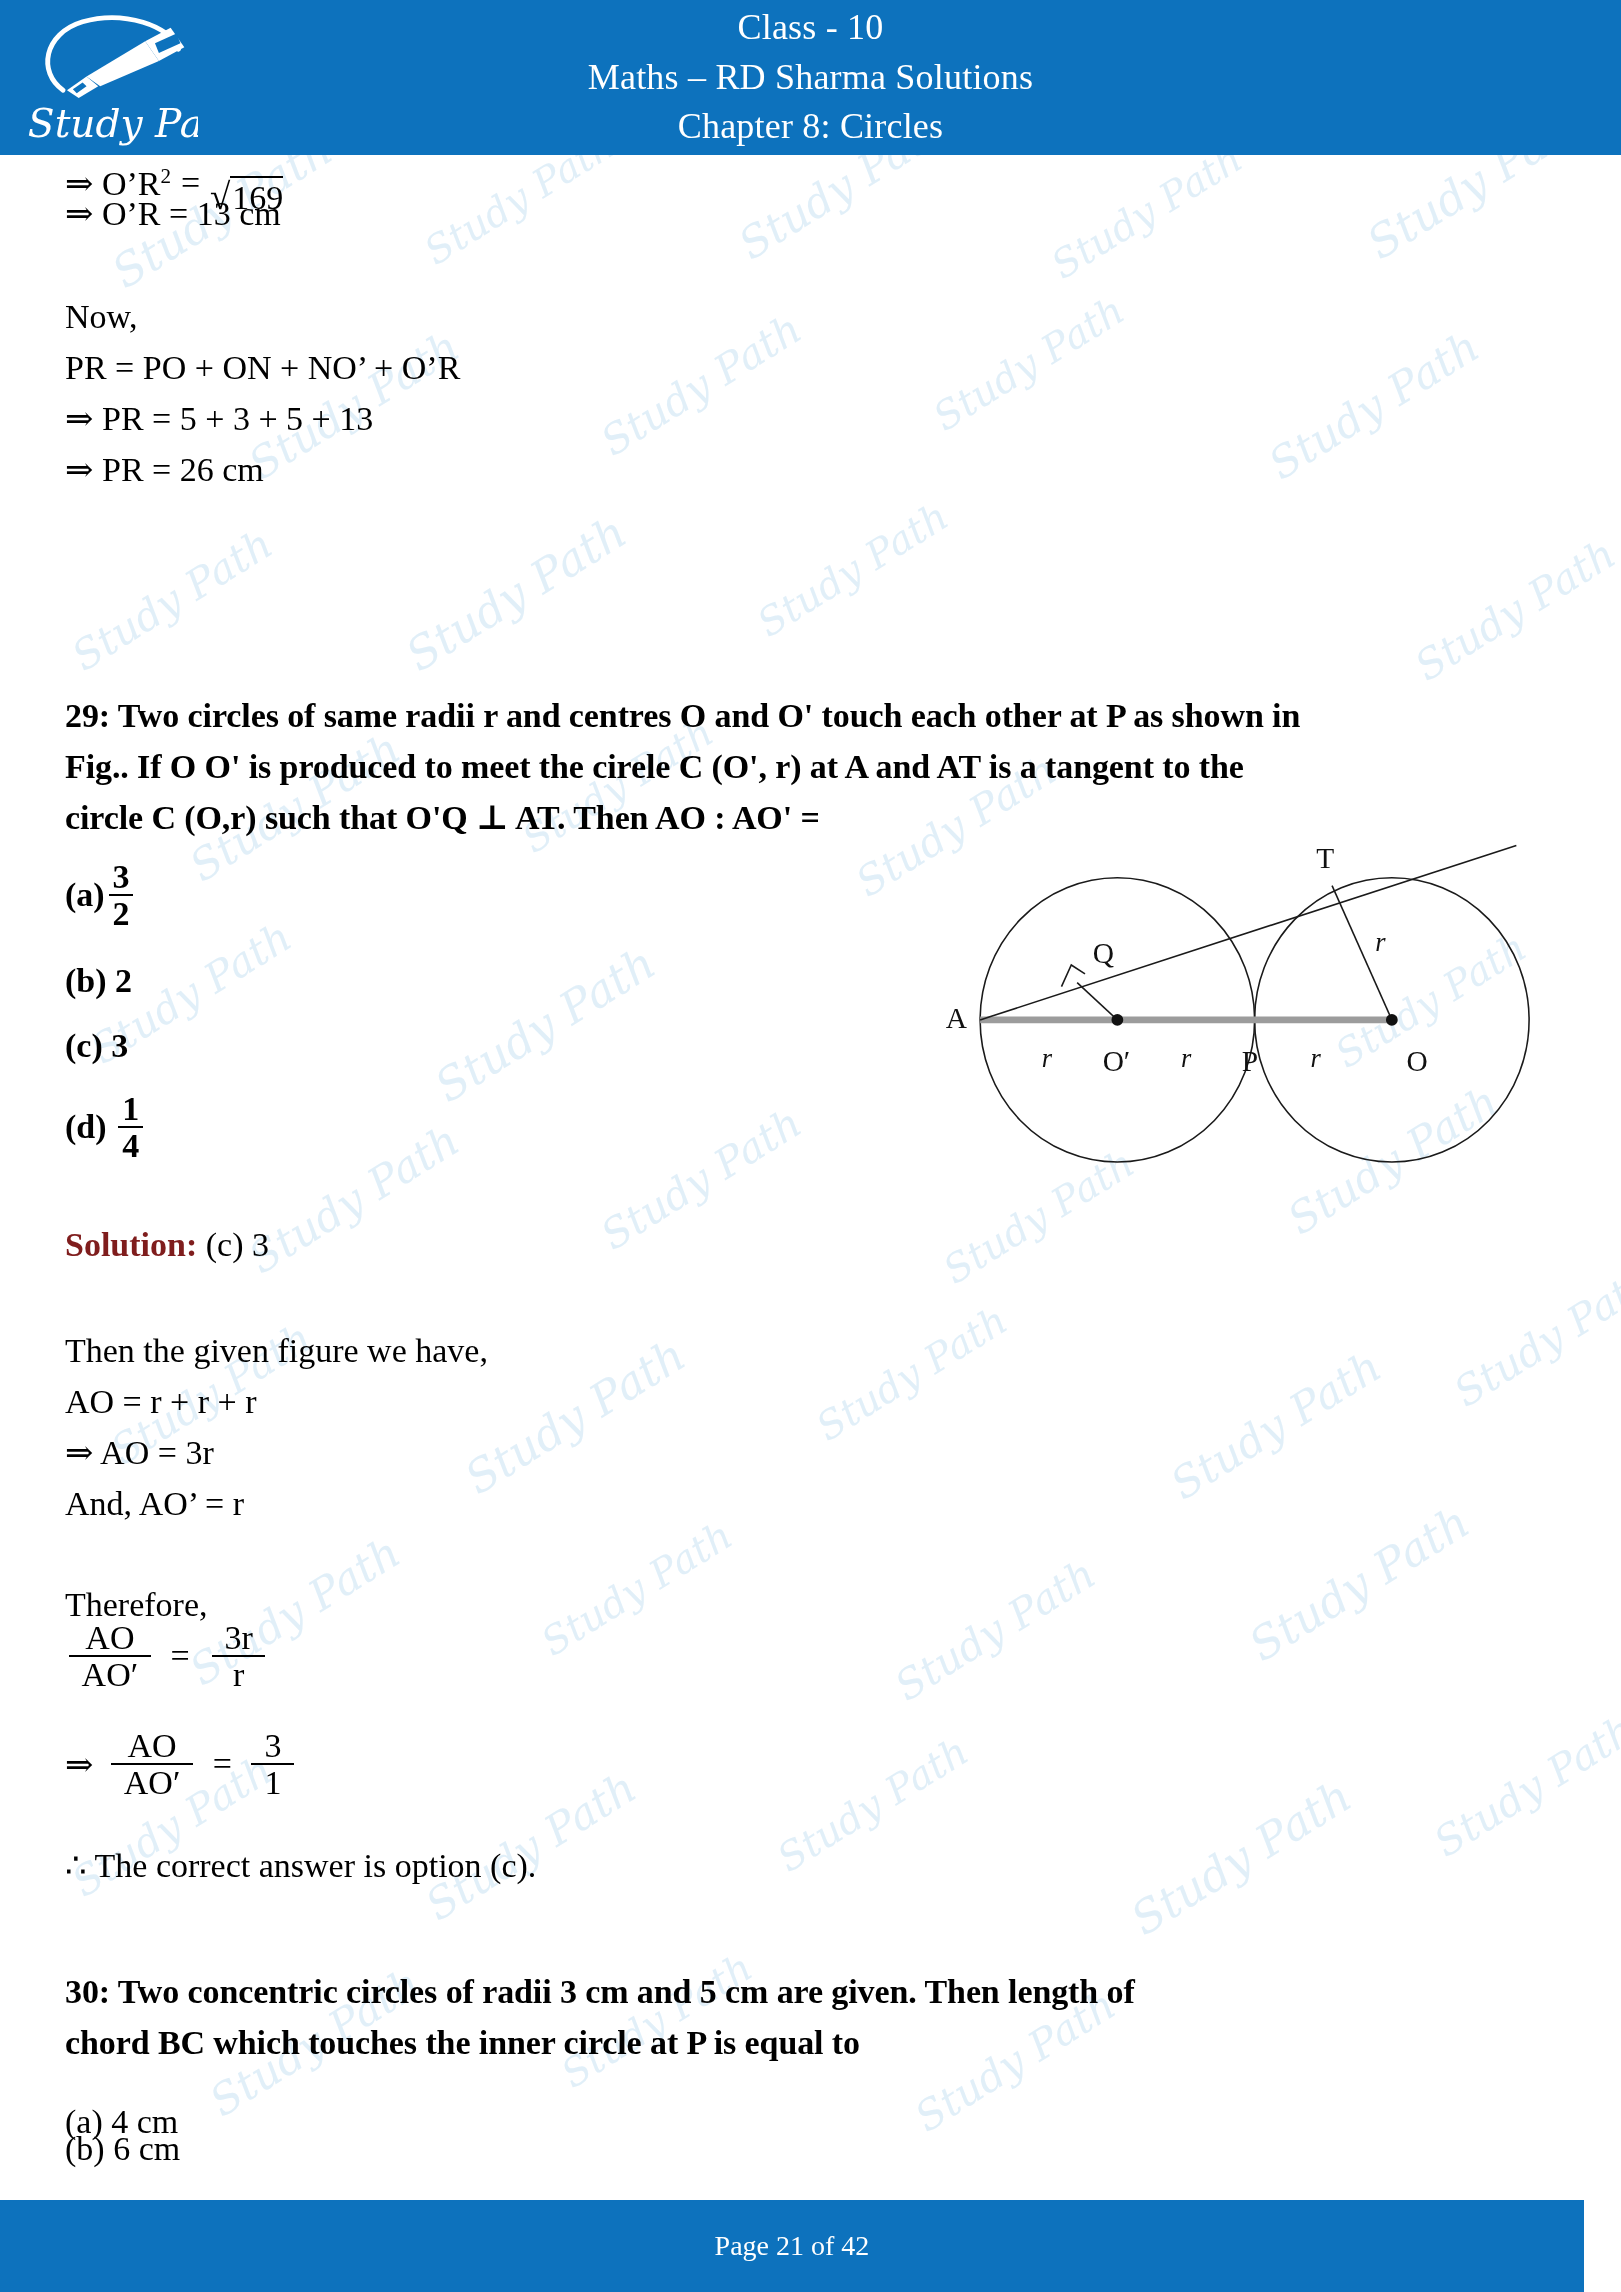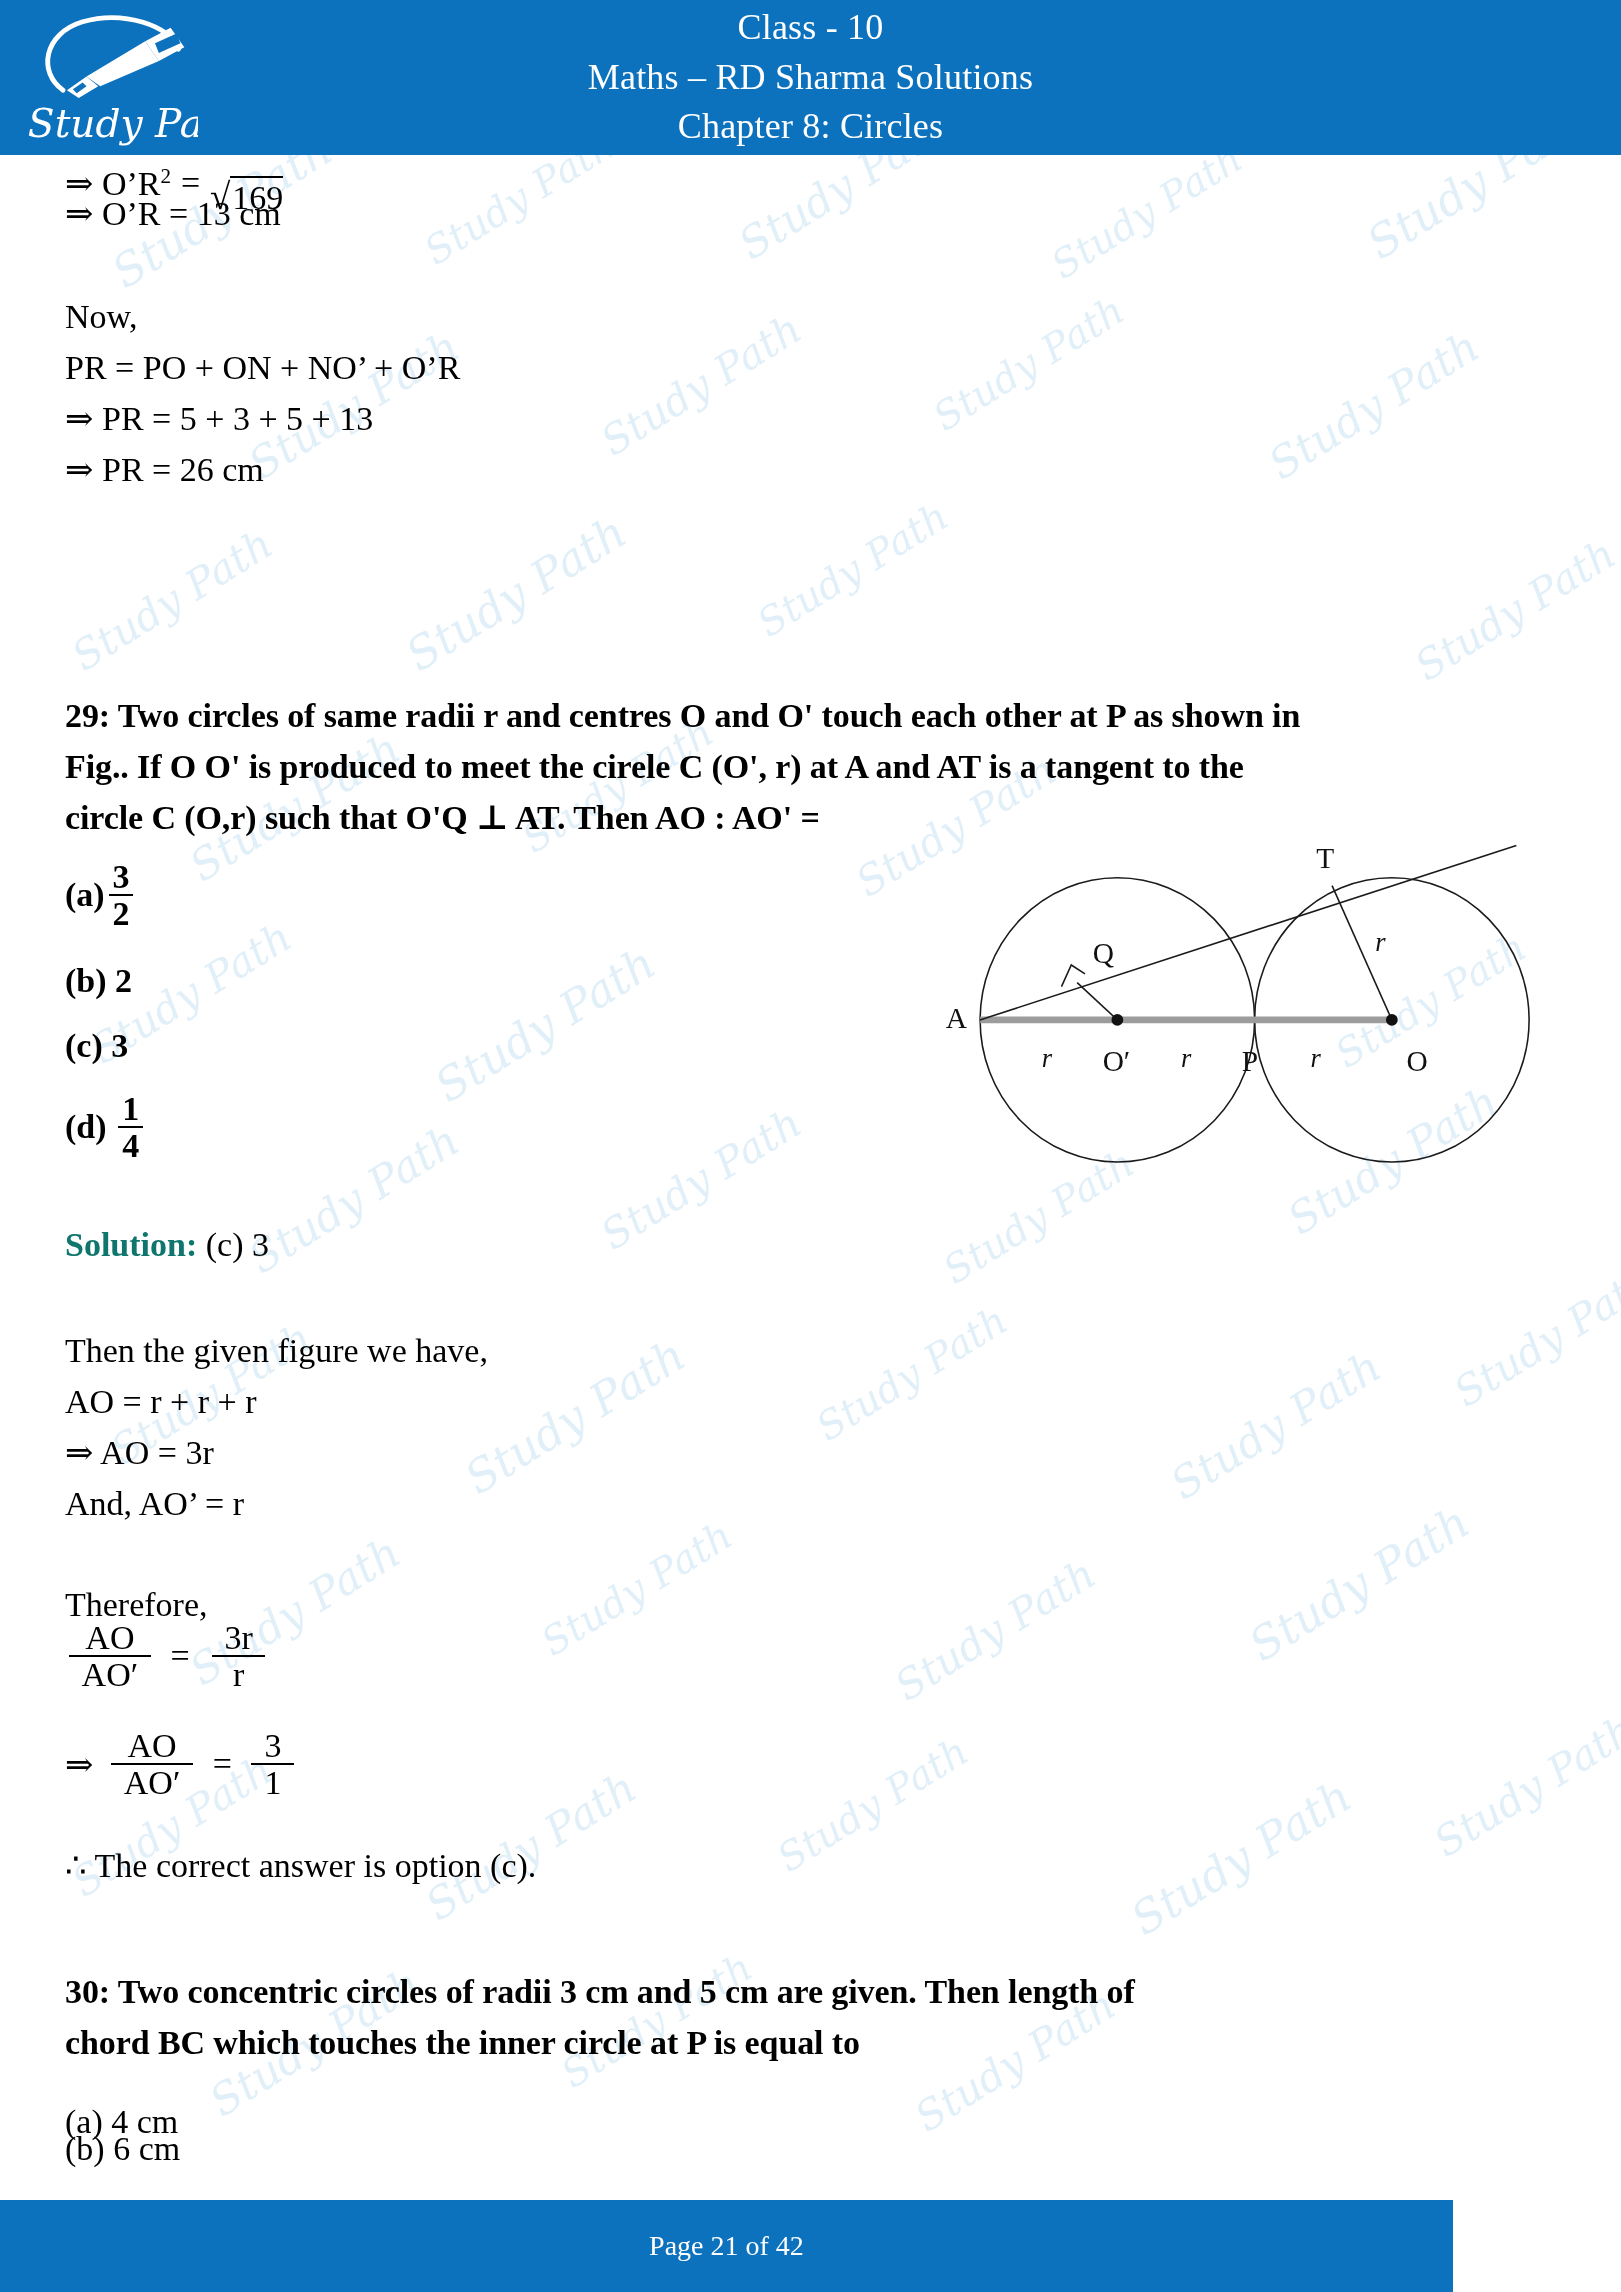--- a/index.html
+++ b/index.html
@@ -95,21 +95,21 @@
     line-height: 1.0;
     white-space: nowrap;
   }
   .opt-plain {
     position: absolute;
     font-size: 34px;
     line-height: 1.0;
     white-space: nowrap;
   }
   .sol-label {
-    color: #0f766e;
+    color: #7f1d1d;
     font-weight: bold;
   }
 
   
   .frac {
     display: inline-flex;
     flex-direction: column;
     align-items: center;
     vertical-align: -0.55em;
     line-height: 1.04;
@@ -145,21 +145,21 @@
     top: 659px;
     width: 598px;
     height: 353px;
   }
 
   
   .footer {
     position: absolute;
     left: 0;
     top: 2200px;
-    width: 1453px;
+    width: 1584px;
     height: 92px;
     background: #0d72bd;
     color: #ffffff;
     display: flex;
     align-items: center;
     justify-content: center;
     font-size: 28px;
     z-index: 20;
   }
 </style>

